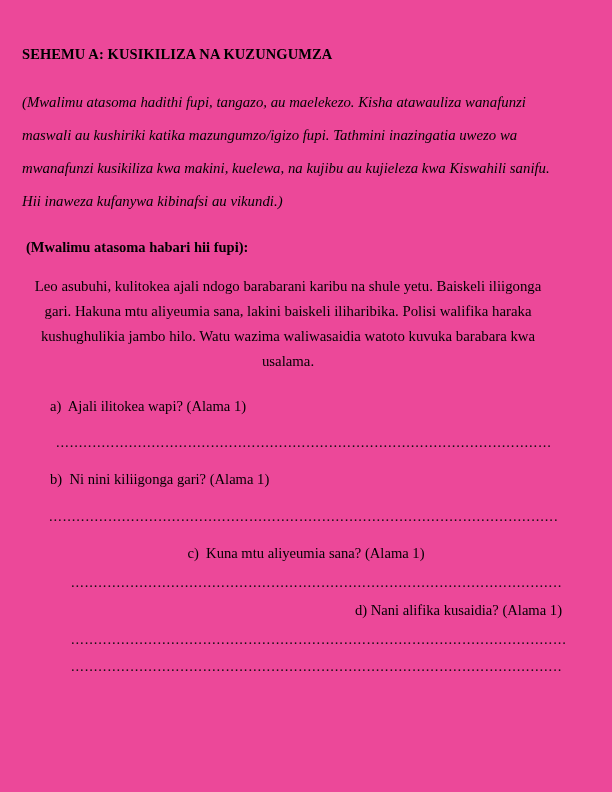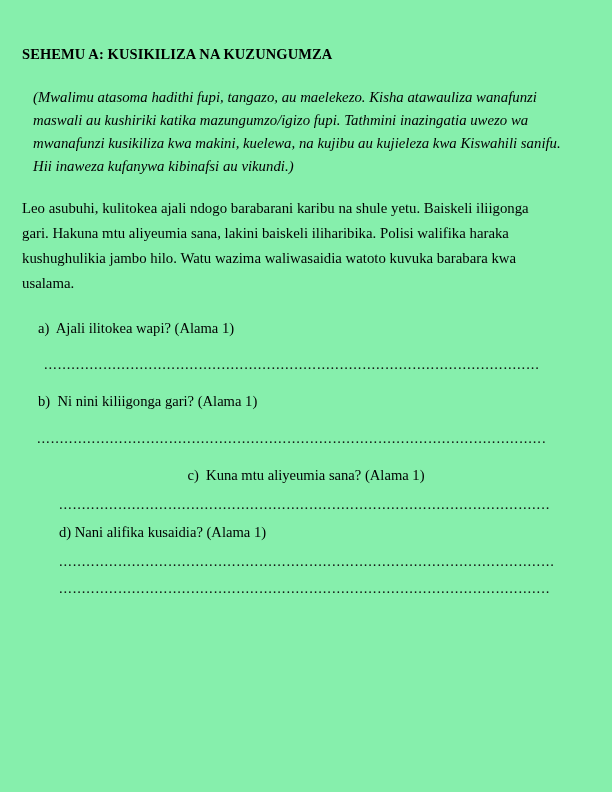--- a/index.html
+++ b/index.html
@@ -13,21 +13,21 @@
     font-family: "Liberation Serif", serif;
     color: #000000;
     -webkit-font-smoothing: antialiased;
   }
 
   .page {
     position: relative;
     width: 612px;
     height: 792px;
     margin: 0 auto;
-    background: #86efac;
+    background: #ec4899;
     overflow: hidden;
     box-sizing: border-box;
   }
 
   .content {
     position: absolute;
     left: 22px;
     top: 44px;
     width: 556px;
   }
@@ -38,54 +38,54 @@
     font-weight: bold;
     letter-spacing: 0.1px;
     line-height: 20px;
     margin: 0 0 22px 0;
   }
 
   
   .instructions {
     font-size: 14.8px;
     font-style: italic;
-    line-height: 23px;
-    margin: 0 0 18px 11px;
+    line-height: 33px;
+    margin: 0 0 18px 0;
     width: 540px;
     text-align: left;
   }
 
   
   .read-cue {
     font-size: 14.5px;
     font-weight: bold;
     line-height: 22px;
     margin: 0 0 16px 4px;
   }
 
   
   .passage {
     font-size: 14.8px;
     line-height: 25px;
     margin: 0;
     width: 532px;
-    text-align: left;
+    text-align: center;
   }
 
   
   .questions-title {
     font-size: 14.5px;
     font-weight: bold;
     line-height: 20px;
     margin: 53px 0 0 0;
   }
 
   
   .qlist {
-    margin: 4px;
+    margin: 16px;
     padding: 0;
     list-style: none;
   }
 
   .qitem {
     margin: 0;
     padding: 0;
   }
 
   .qtext {
@@ -108,36 +108,37 @@
   
   .q-a .qtext        { margin-left: 12px; margin-top: 21px; }
   .q-a .answer-line  { margin-left: 18px; margin-top: 17px; width: 520px; }
 
   .q-b .qtext        { margin-left: 12px; margin-top: 18px; }
   .q-b .answer-line  { margin-left: 11px; margin-top: 18px; width: 530px; }
 
   .q-c .qtext        { margin-left: 12px; margin-top: 18px; text-align: center; }
   .q-c .answer-line  { margin-left: 33px; margin-top: 10px; width: 524px; }
 
-  .q-d .qtext        { margin-left: 33px; margin-top: 9px; }
+  .q-d .qtext        { margin-left: 33px; margin-top: 9px; text-align: right; }
   .q-d .answer-line  { margin-left: 33px; margin-top: 10px; width: 528px; }
 
   .q-e .qtext        { margin-left: 33px; margin-top: 9px; }
   .q-e .answer-line  { margin-left: 33px; margin-top: 11px; width: 524px; }
 </style>
 </head>
 <body>
 
 <div class="page">
   <div class="content">
 
     <h1 class="section-title">SEHEMU A: KUSIKILIZA NA KUZUNGUMZA</h1>
 
     <p class="instructions">(Mwalimu atasoma hadithi fupi, tangazo, au maelekezo. Kisha atawauliza wanafunzi maswali au kushiriki katika mazungumzo/igizo fupi. Tathmini inazingatia uwezo wa mwanafunzi kusikiliza kwa makini, kuelewa, na kujibu au kujieleza kwa Kiswahili sanifu. Hii inaweza kufanywa kibinafsi au vikundi.)</p>
 
+    <p class="read-cue">(Mwalimu atasoma habari hii fupi):</p>
 
     <p class="passage">Leo asubuhi, kulitokea ajali ndogo barabarani karibu na shule yetu. Baiskeli iliigonga gari. Hakuna mtu aliyeumia sana, lakini baiskeli iliharibika. Polisi walifika haraka kushughulikia jambo hilo. Watu wazima waliwasaidia watoto kuvuka barabara kwa usalama.</p>
 
 
     <ol class="qlist">
 
       <li class="qitem q-a">
         <p class="qtext">a)  Ajali ilitokea wapi? (Alama 1)</p>
         <p class="answer-line">.............................................................................................................</p>
       </li>

